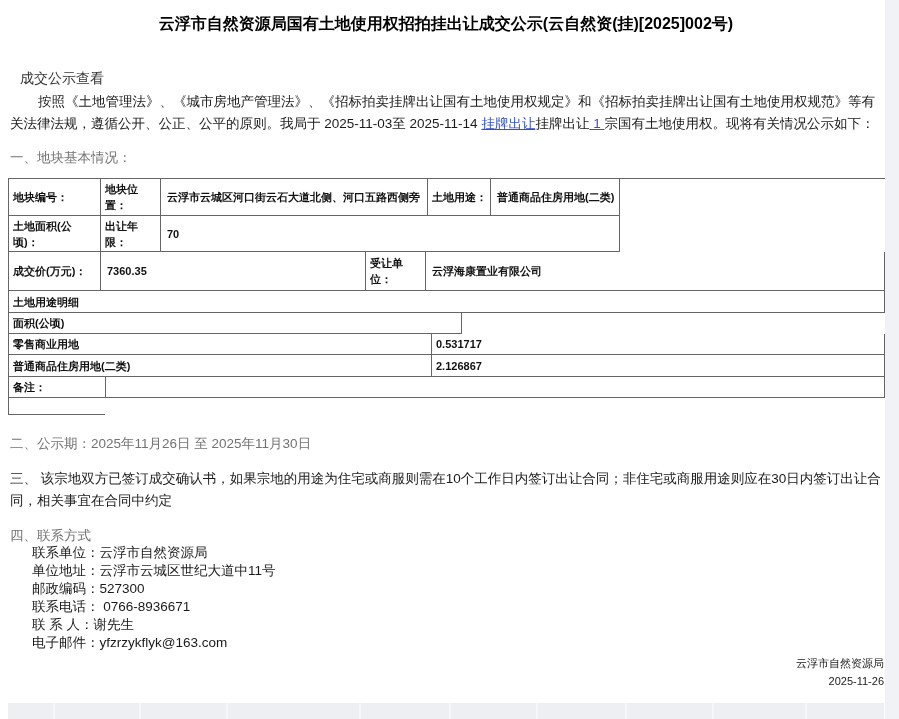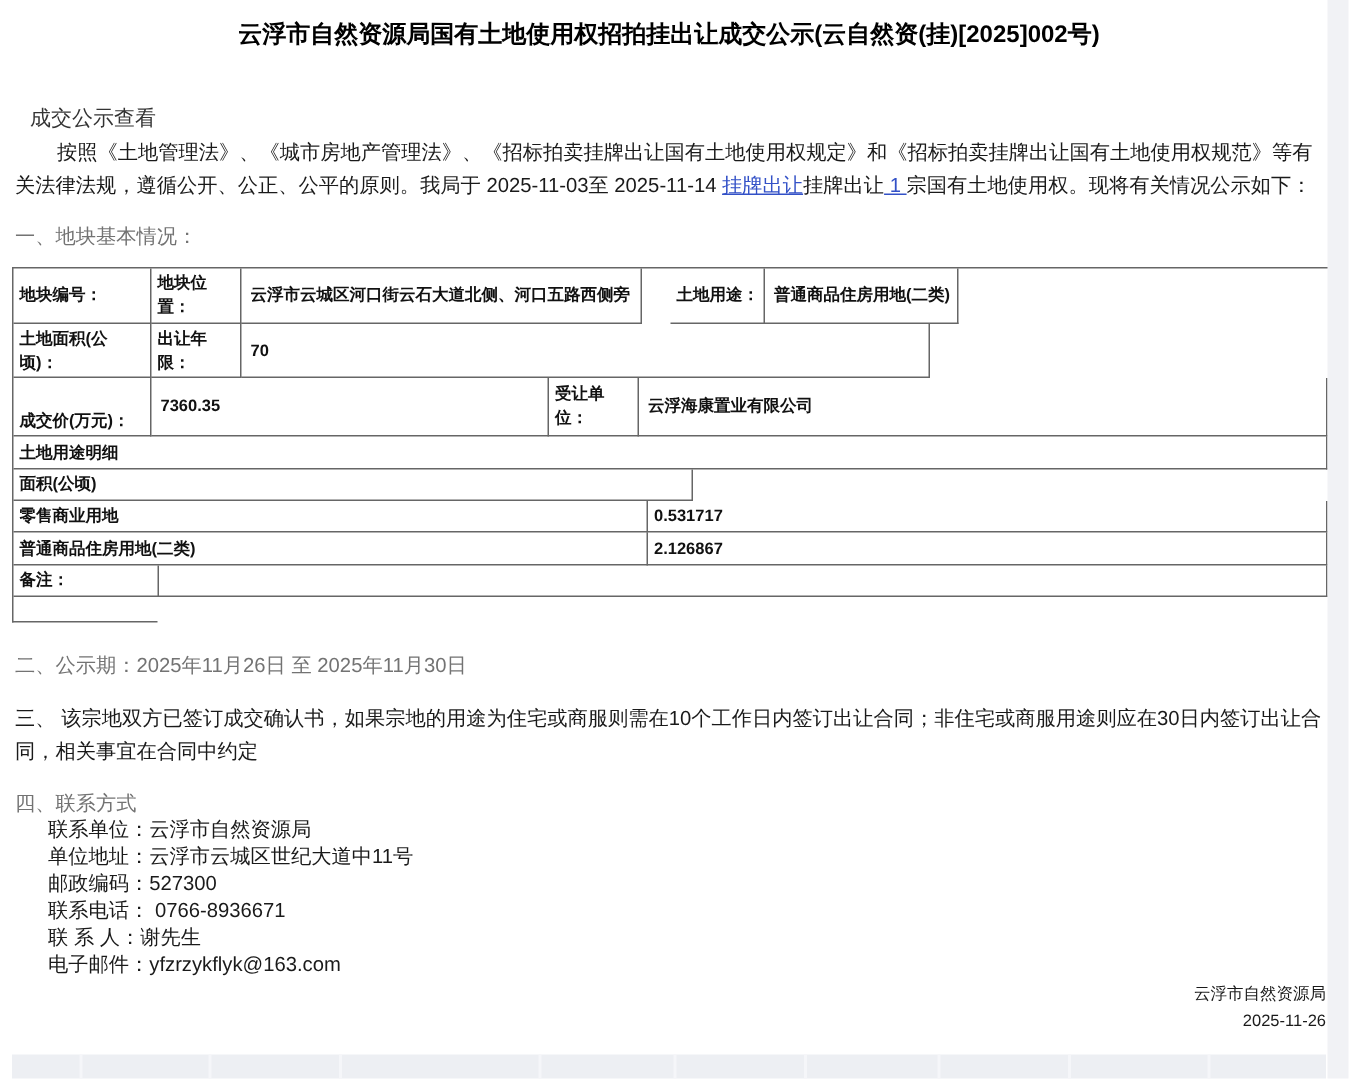--- a/index.html
+++ b/index.html
@@ -68,40 +68,40 @@
     <div class="trow" style="height:37px;">
       <div class="tc" style="width:92px;">
           <span>地块编号：</span>
         </div>
       <div class="tc" style="width:60px;">
           <span>地块位置：</span>
         </div>
       <div class="tc val" style="width:267px;">
           <span>云浮市云城区河口街云石大道北侧、河口五路西侧旁</span>
         </div>
-      <div class="tc" style="width:63px;margin-left:19px;">
+      <div class="tc" style="width:63px;">
           <span>土地用途：</span>
         </div>
       <div class="tc val" style="width:129px;">
           <span>普通商品住房用地(二类)</span>
         </div>
     </div>
     <div class="trow" style="height:36px;">
       <div class="tc" style="width:92px;">
           <span>土地面积(公顷)：</span>
         </div>
       <div class="tc" style="width:60px;">
           <span>出让年限：</span>
         </div>
       <div class="tc val" style="width:459px;">
           <span>70</span>
         </div>
     </div>
     <div class="trow" style="height:39px;">
-      <div class="tc" style="width:92px;align-items:flex-end;">
+      <div class="tc" style="width:92px;">
           <span>成交价(万元)：</span>
         </div>
       <div class="tc val" style="width:265px;">
           <span>7360.35</span>
         </div>
       <div class="tc" style="width:60px;">
           <span>受让单位：</span>
         </div>
       <div class="tc val" style="width:459px;">
           <span>云浮海康置业有限公司</span>

